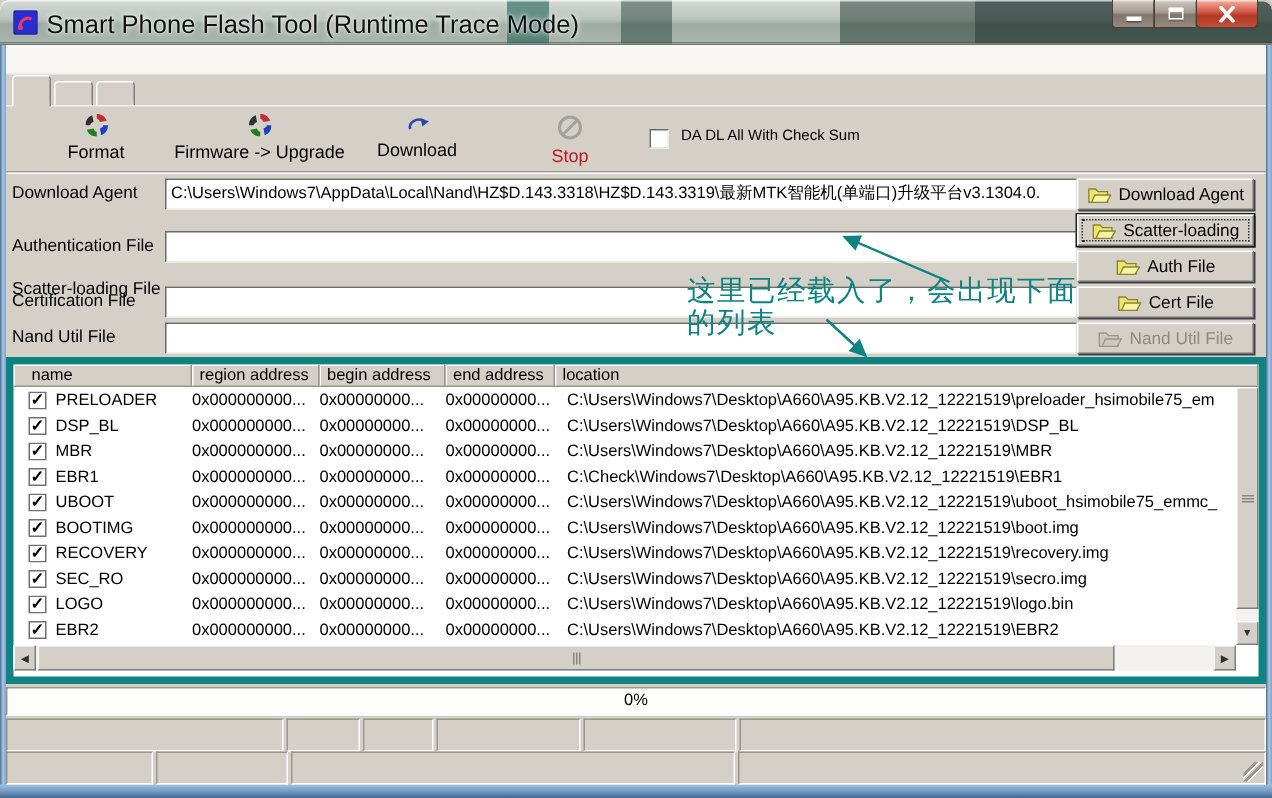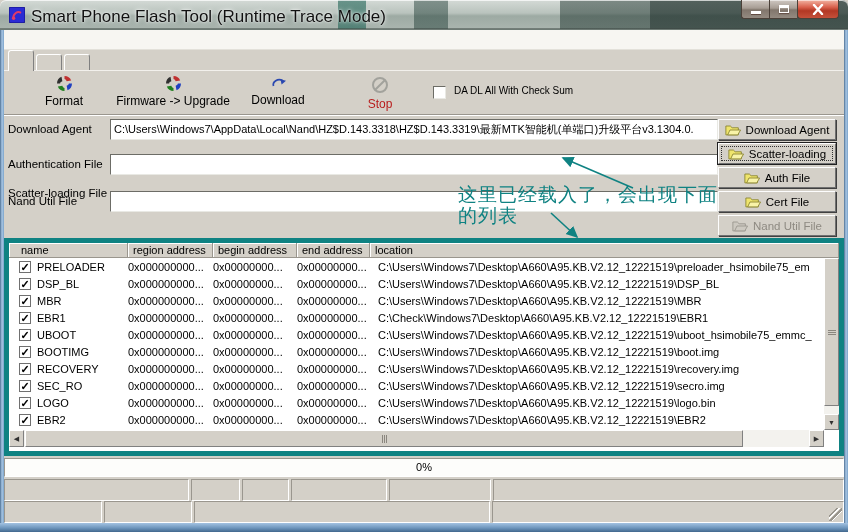--- a/index.html
+++ b/index.html
@@ -272,20 +272,24 @@
         <div class="finput">C:\Users\Windows7\AppData\Local\Nand\HZ$D.143.3318\HZ$D.143.3319\最新MTK智能机(单端口)升级平台v3.1304.0.</div>
       </div>
       <div class="frow">
         <span class="flabel">Scatter-loading File</span>
       </div>
       <div class="frow">
         <span class="flabel">Authentication File</span>
         <div class="finput"></div>
       </div>
       <div class="frow">
+        <span class="flabel">Certification File</span>
+        <div class="finput"></div>
+      </div>
+      <div class="frow">
         <span class="flabel">Nand Util File</span>
         <div class="finput"></div>
       </div>
   </div>
 
   <div class="sbtns">
     <div class="sbtn">
         <svg width="16" height="12" viewBox="0 0 18 13">
           <path d="M1 12 L1 2 L6 2 L8 4 L15 4 L15 12 Z" fill="#efe56d" stroke="#8a8430" stroke-width="1"></path>
           <path d="M3 12 L5.6 6.5 L17.5 6.5 L14.4 12 Z" fill="#f8f3a8" stroke="#8a8430" stroke-width="1"></path>

